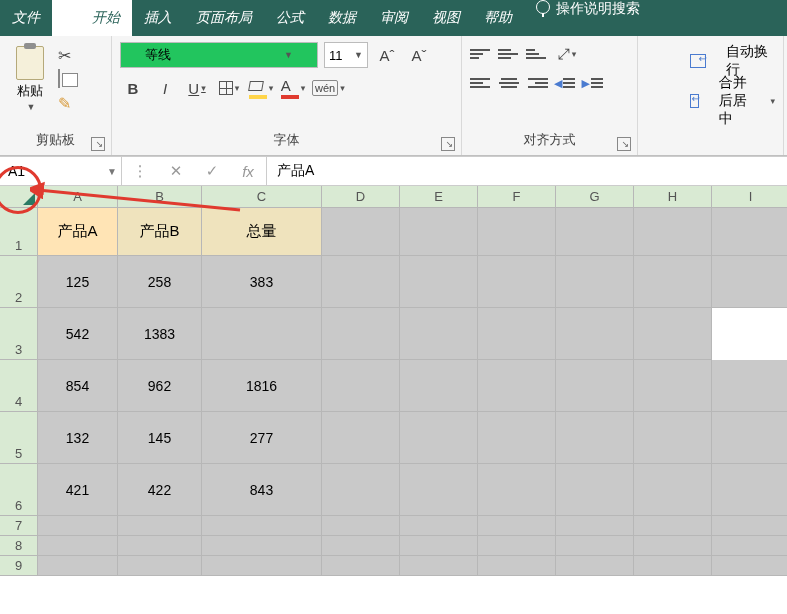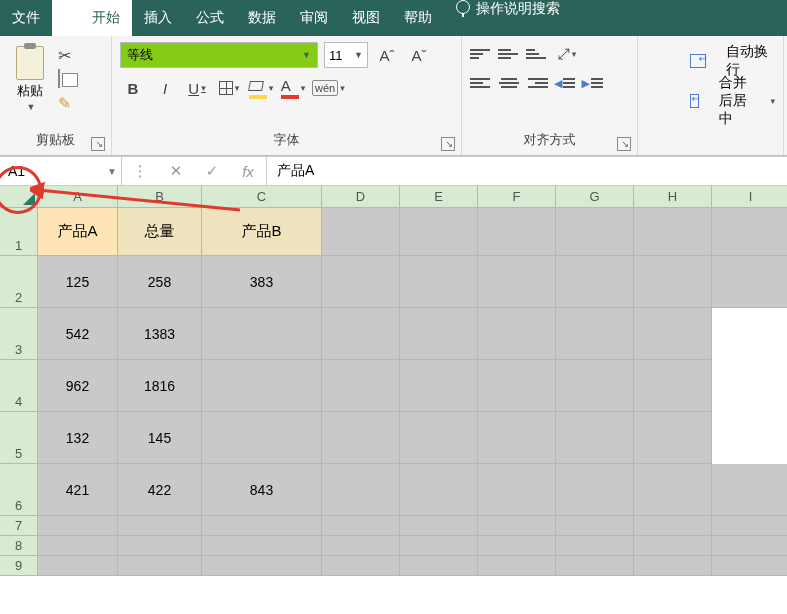--- a/index.html
+++ b/index.html
@@ -1,20 +1,20 @@
 <!DOCTYPE html>
 <html><head>
 <meta charset="utf-8">
 <style>
   * { box-sizing: border-box; margin: 0; padding: 0; font-family: "Microsoft YaHei", Arial, sans-serif; }
   html, body { width: 787px; height: 614px; overflow: hidden; background: #fff; }
 
   
   .menubar { height: 36px; background: #2a6359; display: flex; align-items: stretch; color: #fff; font-size: 14px; }
-  .menu-item { padding: 0 12px; display: flex; align-items: center; cursor: default; }
+  .menu-item { padding: 0 12px; display: flex; align-items: center; cursor: default; font-style: italic; }
   .menu-item.active { background: #fff; color: #2a6359; padding-left: 40px; }
   .tellme { display: flex; align-items: flex-start; gap: 6px; padding: 0 12px; }
   .bulb { width: 14px; height: 14px; border: 1.5px solid #fff; border-radius: 50%; position: relative; }
   .bulb::after { content: ""; position: absolute; left: 5px; bottom: -4px; width: 2px; height: 4px; background: #fff; }
 
   
   .ribbon { height: 120px; border-bottom: 1px solid #c0c0c0; display: flex; background: #f5f5f5; }
   .group { border-right: 1px solid #d9d9d9; display: flex; flex-direction: column; }
   .group-body { flex: 1; display: flex; align-items: flex-start; padding: 6px 8px 2px; gap: 6px; }
   .group-footer { height: 24px; display: flex; align-items: flex-start; justify-content: center; font-size: 13px; color: #444; position: relative; }
@@ -31,21 +31,21 @@
   .mini-icon { width: 20px; height: 18px; position: relative; }
   .cut { color: #444; font-size: 16px; }
   .copy { width: 16px; height: 14px; border: 1px solid #888; background: #fff; position: relative; }
   .copy::after { content:""; position:absolute; left:3px; top:3px; width:14px; height:12px; border:1px solid #888; background:#fff; }
   .brush { color: #d89a3a; font-size: 16px; }
 
   
   .fontg { width: 350px; }
   .font-rows { display: flex; flex-direction: column; gap: 8px; width: 100%; }
   .row { display: flex; align-items: center; gap: 6px; }
-  .font-name { width: 198px; height: 26px; border: 1px solid #bcbcbc; background: #84cc16; font-size: 13px; padding: 0 6px; display: flex; align-items: center; justify-content: space-between; }
+  .font-name { width: 198px; height: 26px; border: 1px solid #bcbcbc; background: #22c55e; font-size: 13px; padding: 0 24px; display: flex; align-items: center; justify-content: space-between; }
   .font-size { width: 44px; height: 26px; border: 1px solid #bcbcbc; background: #fff; font-size: 13px; padding: 7px 4px; display: flex; align-items: center; justify-content: space-between; }
   .aa-big { font-size: 16px; }
   .aa-small { font-size: 12px; }
   .btn { min-width: 26px; height: 24px; display: flex; align-items: center; justify-content: center; font-size: 15px; color: #444; position: relative; }
   .bold { font-weight: bold; }
   .italic { font-style: italic; }
   .uline { text-decoration: underline; }
   .border-ic { width: 14px; height: 14px; border: 1px solid #555; display: inline-block; position: relative; }
   .border-ic::before { content:""; position:absolute; left:0; right:0; top:6px; border-top:1px solid #555; }
   .border-ic::after { content:""; position:absolute; top:0; bottom:0; left:6px; border-left:1px solid #555; }
@@ -102,20 +102,21 @@
   .circle { position: absolute; left: -6px; top: 166px; width: 48px; height: 48px; border: 3px solid #e03a2f; border-radius: 50%; pointer-events: none; z-index: 10; }
   .arrow-svg { position: absolute; left: 30px; top: 180px; z-index: 9; pointer-events: none; }
 </style>
 </head>
 <body>
 
 <div class="menubar">
   <div class="menu-item">文件</div>
   <div class="menu-item active">开始</div>
   <div class="menu-item">插入</div>
+  <div class="menu-item">页面布局</div>
   <div class="menu-item">公式</div>
   <div class="menu-item">数据</div>
   <div class="menu-item">审阅</div>
   <div class="menu-item">视图</div>
   <div class="menu-item">帮助</div>
   <div class="tellme">
     <span class="bulb"></span>
     <span>操作说明搜索</span>
   </div>
 </div>
@@ -288,22 +289,22 @@
     <div class="colhdr">E</div>
     <div class="colhdr">F</div>
     <div class="colhdr">G</div>
     <div class="colhdr">H</div>
     <div class="colhdr">I</div>
   </div>
 
   <div class="cols rowhead">
     <div class="rowhdr">1</div>
     <div class="cell hdr hdrA">产品A</div>
+    <div class="cell hdr">产品B</div>
     <div class="cell hdr">总量</div>
-    <div class="cell hdr">产品B</div>
     <div class="cell"></div>
     <div class="cell"></div>
     <div class="cell"></div>
     <div class="cell"></div>
     <div class="cell"></div>
     <div class="cell"></div>
   </div>
 
   <div class="cols rowtall">
     <div class="rowhdr">2</div>
@@ -323,33 +324,35 @@
     <div class="cell">1383</div>
     <div class="cell"></div>
       <div class="cell"></div>
       <div class="cell"></div>
       <div class="cell"></div>
       <div class="cell"></div>
       <div class="cell"></div>
   </div>
   <div class="cols rowtall">
     <div class="rowhdr">4</div>
+    <div class="cell">854</div>
     <div class="cell">962</div>
     <div class="cell">1816</div>
     <div class="cell"></div>
       <div class="cell"></div>
       <div class="cell"></div>
       <div class="cell"></div>
       <div class="cell"></div>
       <div class="cell"></div>
   </div>
   <div class="cols rowtall">
     <div class="rowhdr">5</div>
     <div class="cell">132</div>
     <div class="cell">145</div>
+    <div class="cell">277</div>
     <div class="cell"></div>
       <div class="cell"></div>
       <div class="cell"></div>
       <div class="cell"></div>
       <div class="cell"></div>
       <div class="cell"></div>
   </div>
   <div class="cols rowtall">
     <div class="rowhdr">6</div>
     <div class="cell">421</div>

